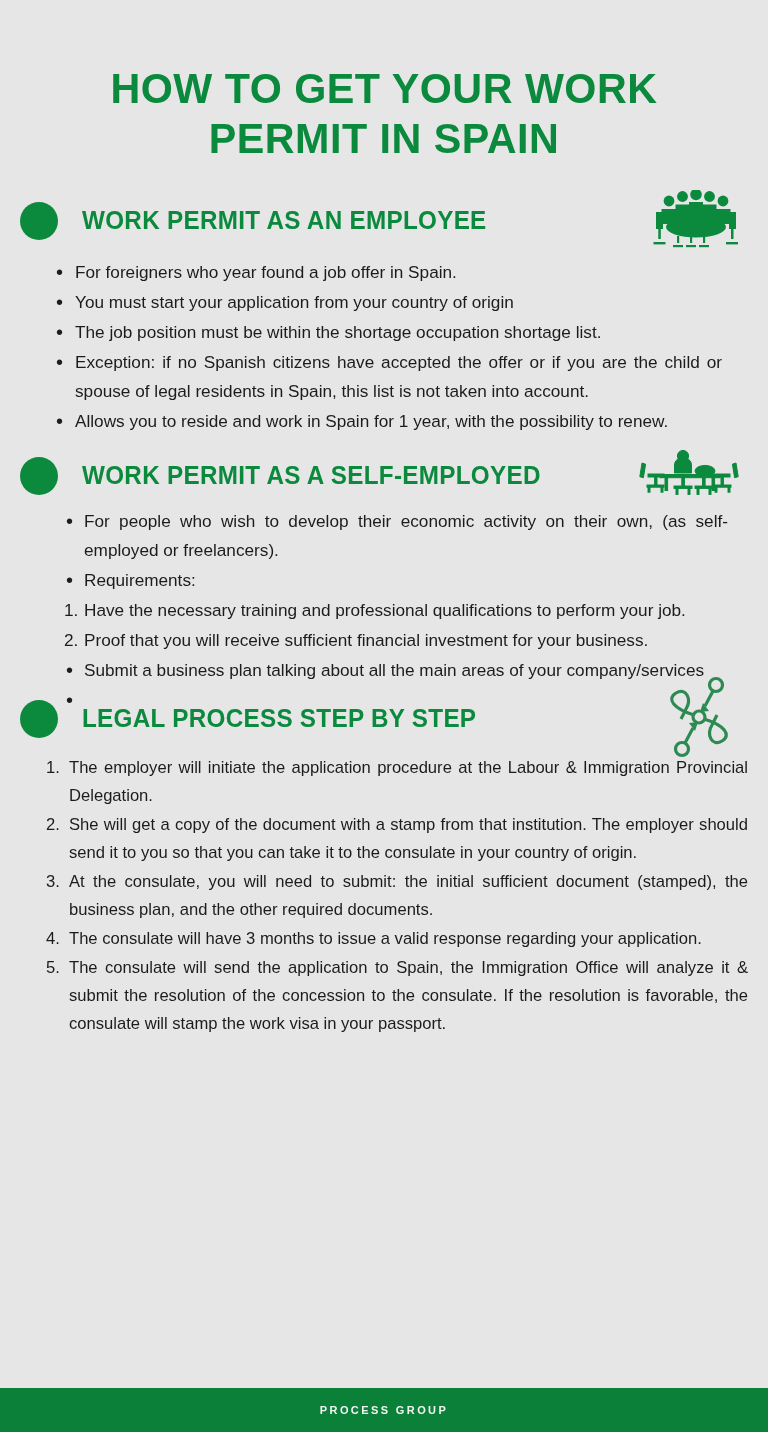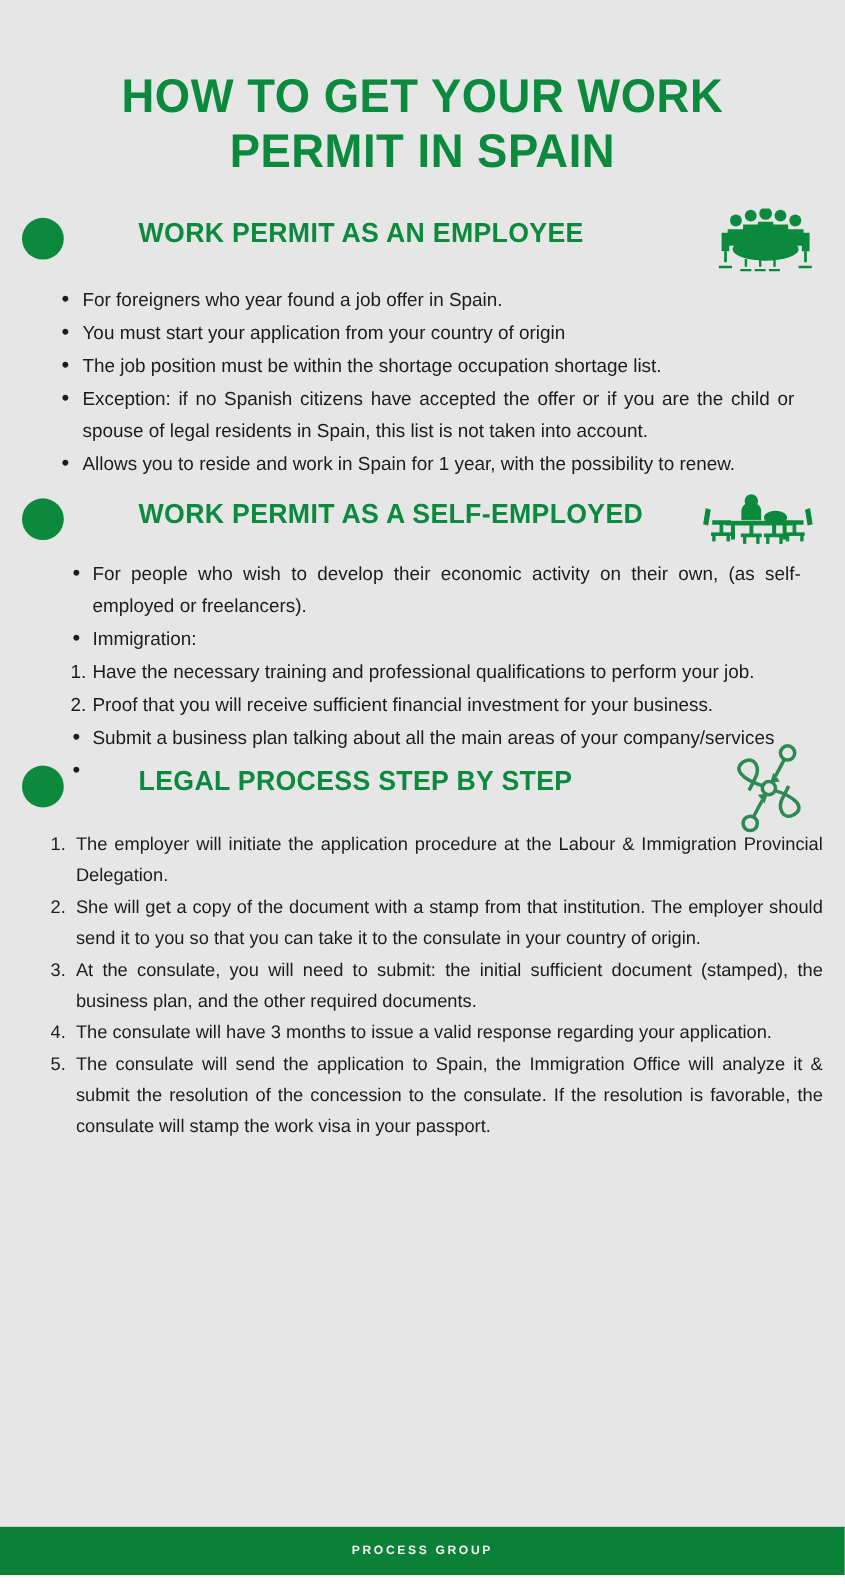--- a/index.html
+++ b/index.html
@@ -32,24 +32,23 @@
     letter-spacing: 0.5px;
     text-align: center;
     padding: 34px 58px 6px 58px;
     text-transform: uppercase;
     transform: scaleX(0.96);
   }
   
   .section-head {
     position: relative;
     display: flex;
-    align-items: flex-start;
+    align-items: center;
     min-height: 46px;
     padding-left: 20px;
-    gap: 44px;
   }
   .head-dot {
     width: 38px;
     height: 38px;
     border-radius: 50%;
     background: #0b8a3e;
     flex: 0 0 auto;
   }
   .head-text {
     color: #0b8a3e;
@@ -255,21 +254,21 @@
     </span>
   </div>
 
   <ul class="body-list sec2">
     <li>
       <span class="marker bullet">•</span>
       <span>For people who wish to develop their economic activity on their own, (as self-employed or freelancers).</span>
     </li>
     <li>
       <span class="marker bullet">•</span>
-      <span>Immigration:</span>
+      <span>Requirements:</span>
     </li>
     <li class="numbered">
       <span class="marker">1.</span>
       <span>Have the necessary training and professional qualifications to perform your job.</span>
     </li>
     <li class="numbered">
       <span class="marker">2.</span>
       <span>Proof that you will receive sufficient financial investment for your business.</span>
     </li>
     <li>

